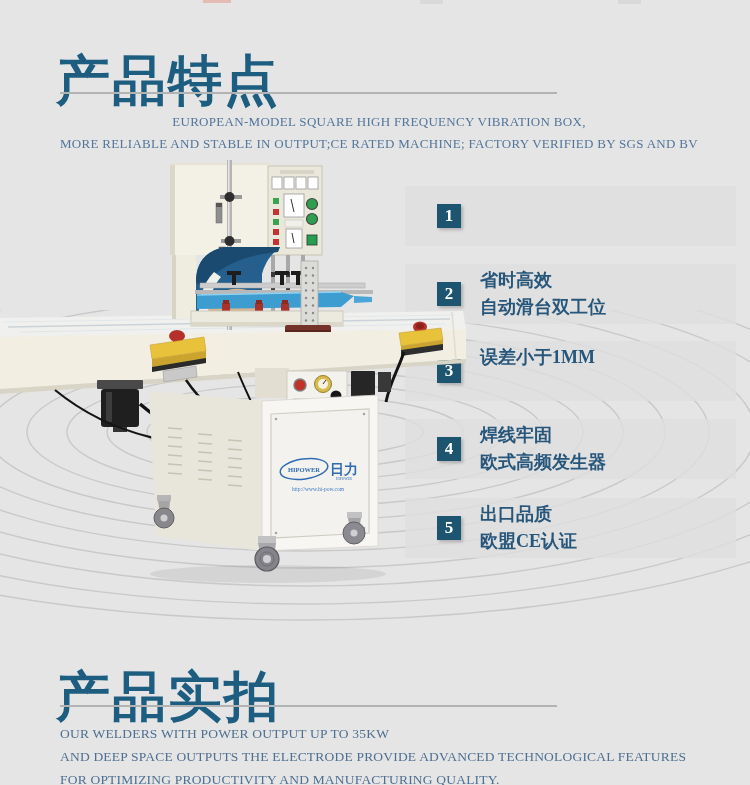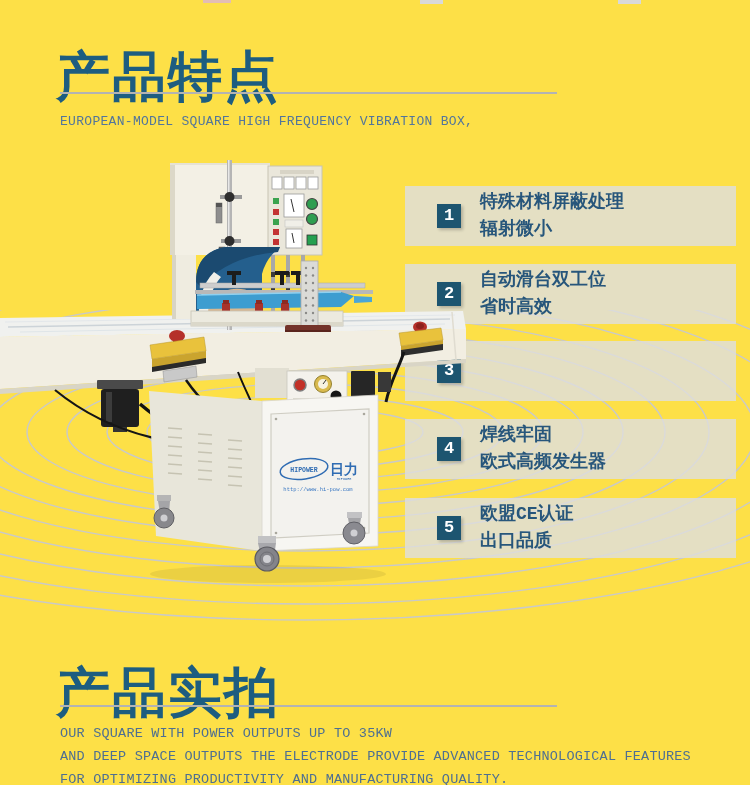--- a/index.html
+++ b/index.html
@@ -1,17 +1,17 @@
 <!DOCTYPE html>
 <html><head>
 <meta charset="utf-8">
 <style>
   html,body{margin:0;padding:0;background:#fff;}
-  .page{position:relative;width:750px;height:785px;background:#fde047;overflow:hidden;
-        font-family:Liberation Mono, monospace;}
+  .page{position:relative;width:750px;height:785px;background:#e5e5e5;overflow:hidden;
+        font-family:Liberation Serif, serif;}
   
   .remnant{position:absolute;top:0;height:4px;}
   .remnant.r1{left:203px;width:28px;background:#e3bdb4;height:3px;}
   .remnant.r2{left:420px;width:23px;background:#d9d9d9;}
   .remnant.r3{left:618px;width:23px;background:#d9d9d9;}
 
   .section-title{position:absolute;left:56px;color:#1d5d80;font-size:54px;font-weight:900;
                  letter-spacing:2px;line-height:62px;white-space:nowrap;}
   .title-features{top:14px;}
   .title-photos{top:630px;}
@@ -43,20 +43,21 @@
 <div class="page">
 
   <div class="remnant r1"></div>
   <div class="remnant r2"></div>
   <div class="remnant r3"></div>
 
   <h1 class="section-title title-features">产品特点</h1>
   <div class="divider divider-1"></div>
   <div class="subtitle">
     <div>EUROPEAN-MODEL SQUARE HIGH FREQUENCY VIBRATION BOX,</div>
+    <div>MORE RELIABLE AND STABLE IN OUTPUT;CE RATED MACHINE; FACTORY VERIFIED BY SGS AND BV</div>
   </div>
 
   <svg class="arcs" width="750" height="785" viewBox="0 0 750 785">
     <defs>
         <clipPath id="arcclip">
           <rect x="0" y="310" width="750" height="318"></rect>
         </clipPath>
       </defs>
     <g clip-path="url(#arcclip)" fill="none" stroke="#c9c9c9" stroke-width="1.4">
       <ellipse cx="305" cy="432" rx="118" ry="24"></ellipse>
@@ -69,49 +70,46 @@
       <ellipse cx="305" cy="432" rx="404" ry="119"></ellipse>
       <ellipse cx="305" cy="432" rx="450" ry="136"></ellipse>
       <ellipse cx="305" cy="432" rx="500" ry="154"></ellipse>
       <ellipse cx="305" cy="432" rx="555" ry="172"></ellipse>
       <ellipse cx="305" cy="432" rx="615" ry="188"></ellipse>
     </g>
   </svg>
 
   <div class="feature-box fb1">
     <div class="badge">1</div>
-    <div class="ftext">
-      <div>特殊材料屏蔽处理</div>
-      <div>辐射微小</div>
-    </div>
   </div>
   <div class="feature-box fb2">
     <div class="badge">2</div>
     <div class="ftext">
+      <div>省时高效</div>
       <div>自动滑台双工位</div>
-      <div>省时高效</div>
     </div>
   </div>
   <div class="feature-box fb3">
     <div class="badge">3</div>
     <div class="ftext">
+      <div>误差小于1MM</div>
     </div>
   </div>
   <div class="feature-box fb4">
     <div class="badge">4</div>
     <div class="ftext">
       <div>焊线牢固</div>
       <div>欧式高频发生器</div>
     </div>
   </div>
   <div class="feature-box fb5">
     <div class="badge">5</div>
     <div class="ftext">
+      <div>出口品质</div>
       <div>欧盟CE认证</div>
-      <div>出口品质</div>
     </div>
   </div>
 
   <svg class="machine" width="750" height="785" viewBox="0 0 750 785">
 
     <g>
       <polygon points="0,318 463,311 466,329 0,337" fill="#f0f1ef"></polygon>
       <path d="M8,327 L450,319" stroke="#ccd3d8" stroke-width="1.5" fill="none"></path>
       <path d="M20,332 L445,324" stroke="#dfe5e8" stroke-width="1" fill="none"></path>
       <path d="M5,322 L455,315" stroke="#e3e7ea" stroke-width="1" fill="none"></path>
@@ -323,18 +321,18 @@
         <polygon points="348,518 361,518 359,530 350,530" fill="#a5a5a8"></polygon>
         <circle cx="354" cy="533" r="11" fill="#8a8a90" stroke="#606066" stroke-width="1"></circle>
         <circle cx="354" cy="533" r="3.5" fill="#d0d0d4"></circle>
       </g>
     </g>
   </svg>
 
   <h1 class="section-title title-photos">产品实拍</h1>
   <div class="divider divider-2"></div>
   <div class="bottom-text">
-    <div>OUR SQUARE WITH POWER OUTPUTS UP TO 35KW</div>
+    <div>OUR WELDERS WITH POWER OUTPUT UP TO 35KW</div>
     <div>AND DEEP SPACE OUTPUTS THE ELECTRODE PROVIDE ADVANCED TECHNOLOGICAL FEATURES</div>
     <div>FOR OPTIMIZING PRODUCTIVITY AND MANUFACTURING QUALITY.</div>
   </div>
 
 </div>
 
 </body></html>

